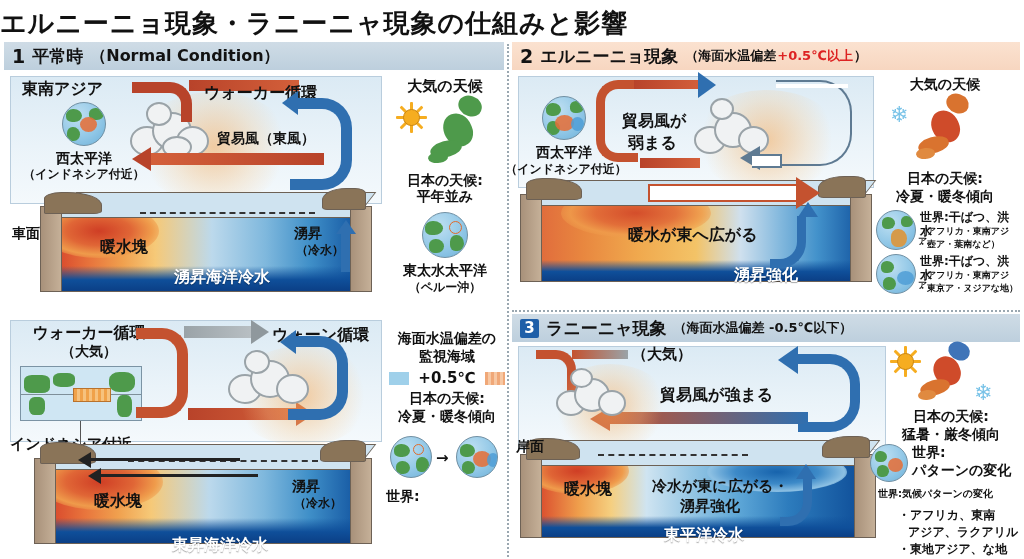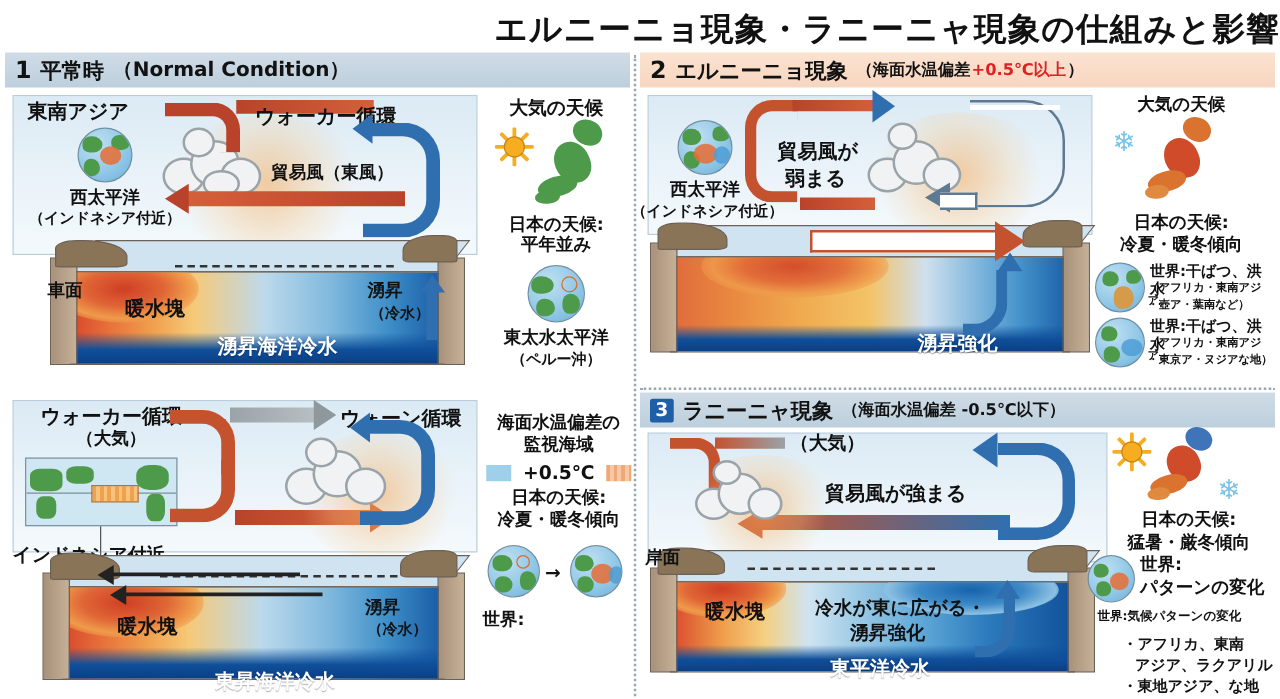--- a/index.html
+++ b/index.html
@@ -2,21 +2,21 @@
 <html><head>
 <meta charset="utf-8">
 <style>
   * { margin:0; padding:0; box-sizing:border-box; }
   body {
     width:1024px; height:559px; background:#ffffff;
     font-family:"DejaVu Sans", sans-serif;
     overflow:hidden; position:relative;
   }
   .title {
-    text-align:right; font-size:26px; font-weight:bold; color:#111;
+    text-align:left; font-size:26px; font-weight:bold; color:#111;
     letter-spacing:1px; padding-top:6px; height:40px;
   }
   .grid { position:absolute; top:42px; left:0; width:1024px; height:517px; }
 
   
   .panel { position:absolute; }
   .p1 { left:4px;   top:0px;   width:500px; height:272px; }
   .p1b{ left:4px;   top:274px; width:500px; height:243px; }
   .p2 { left:512px; top:0px;   width:508px; height:270px; }
   .p3 { left:512px; top:272px; width:508px; height:245px; }
@@ -222,21 +222,21 @@
           <div class="warmblob" style="left:-18px; top:-14px; width:120px; height:54px;"></div>
         </div>
         <div class="blk-side" style="left:-16px; top:14px; height:86px;"></div>
         <div class="blk-side" style="left:294px; top:14px; height:86px;"></div>
         <div class="thermocline" style="left:84px; top:20px; width:175px;"></div>
       </div>
 
       <div class="land-l" style="left:40px; top:122px; width:58px; height:22px; border-radius:30% 60% 14% 6%;"></div>
       <div class="land-r" style="left:318px; top:118px; width:44px; height:22px; border-radius:55% 25% 8% 12%;"></div>
 
-      <div class="lbl s14" style="left:8px; top:155px;margin-left:26px;">車面</div>
+      <div class="lbl s14" style="left:8px; top:155px;">車面</div>
       <div class="lbl s16" style="left:96px; top:168px;">暖水塊</div>
       <div class="lbl lbl-w s16" style="left:170px; top:198px;">湧昇海洋冷水</div>
 
       <div class="lbl s14" style="left:290px; top:155px;">湧昇</div>
       <div class="lbl s12" style="left:292px; top:173px;">（冷水）</div>
       <div style="position:absolute; left:337px; top:160px; width:9px; height:42px; background:#2f6fb0;"></div>
       <div style="position:absolute; left:332px; top:150px; width:0; height:0; border-left:10px solid transparent; border-right:10px solid transparent; border-bottom:14px solid #2f6fb0;"></div>
 
       <div class="lbl s15 ctr" style="left:382px; top:8px; width:118px;">大気の天候</div>
       <div class="sun" style="left:392px; top:32px; width:31px; height:31px;">
@@ -427,20 +427,21 @@
         </div>
         <div class="blk-side" style="left:-16px; top:14px; height:88px;"></div>
         <div class="blk-side" style="left:314px; top:14px; height:88px;"></div>
       </div>
       <div class="land-l" style="left:14px; top:108px; width:56px; height:22px; border-radius:30% 60% 14% 6%;"></div>
       <div class="land-r" style="left:306px; top:106px; width:48px; height:22px; border-radius:55% 25% 8% 12%;"></div>
 
       <div style="position:absolute; left:136px; top:114px; width:150px; height:18px; background:#fff; border:2px solid #c4522f; border-right:0;"></div>
       <div class="arrow-head" style="left:284px; top:123px; border-left:24px solid #c4522f; border-top-width:16px; border-bottom-width:16px;"></div>
 
+      <div class="lbl s16" style="left:116px; top:156px;">暖水が東へ広がる</div>
       <div class="lbl lbl-w s16" style="left:222px; top:196px;">湧昇強化</div>
       <div class="loop" style="left:258px; top:146px; width:36px; height:52px;
            border-color:#2f6fb0; border-width:0 9px 9px 0; border-left:0; border-top:0;
            border-bottom-right-radius:26px; background:transparent;"></div>
       <div style="position:absolute; left:286px; top:132px; width:0; height:0; border-left:10px solid transparent; border-right:10px solid transparent; border-bottom:15px solid #2f6fb0;"></div>
 
       <div class="lbl s14 ctr" style="left:362px; top:6px; width:142px;">大気の天候</div>
       <div class="snow" style="left:378px; top:34px;">❄</div>
       <div class="japan" style="left:404px; top:24px; width:56px; height:72px;">
         <span style="left:30px; top:0px; width:23px; height:19px; background:#d9732f; transform:rotate(18deg);"></span>

